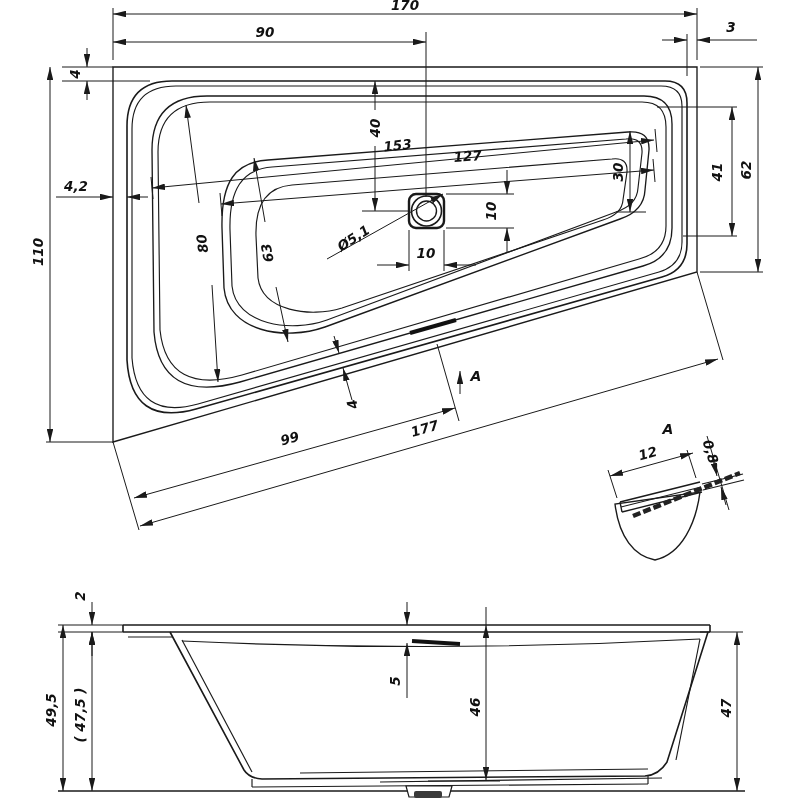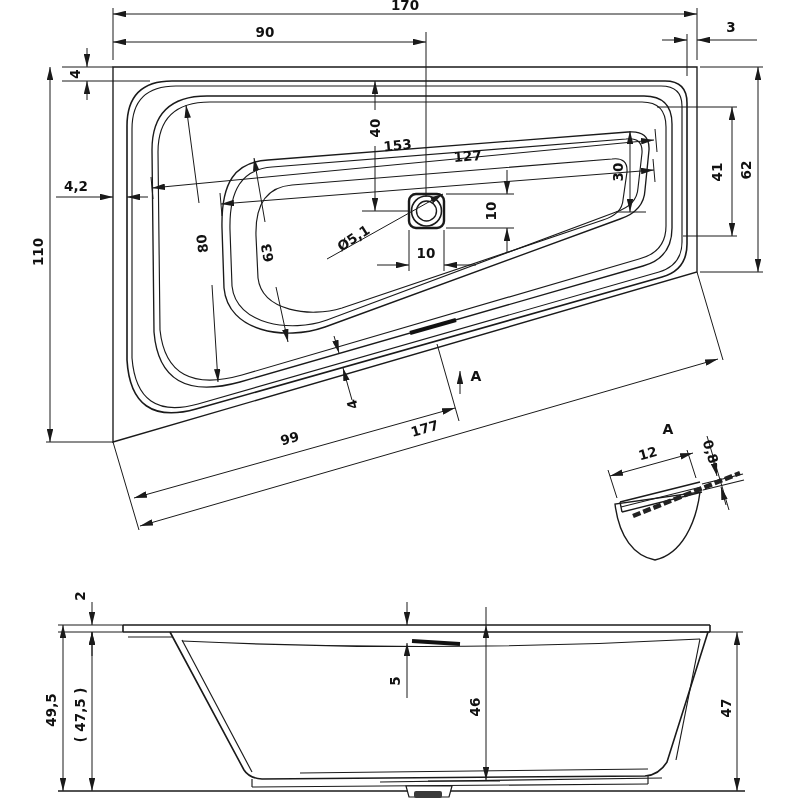--- a/index.html
+++ b/index.html
@@ -1,17 +1,17 @@
 <!DOCTYPE html>
 <html><head>
 <meta charset="utf-8">
 <style>
   html,body{margin:0;padding:0;background:#fff;}
   .page{width:800px;height:800px;background:#fff;position:relative;overflow:hidden;
-        font-family:"DejaVu Sans","Liberation Sans",sans-serif;}
+        font-family:"DejaVu Sans","Liberation Sans",sans-serif;font-style:italic;}
   svg{display:block}
   .ln{stroke:#1a1a1a;stroke-width:1;fill:none;}
   .ln2{stroke:#1a1a1a;stroke-width:1.6;fill:none;}
   .ln15{stroke:#1a1a1a;stroke-width:1.35;fill:none;}
   .ln12{stroke:#1a1a1a;stroke-width:1.15;fill:none;}
   .thick{stroke:#111;stroke-width:4;fill:none;}
   .dim{stroke:#1a1a1a;stroke-width:1;fill:none;}
   .whitefill{fill:#fff;stroke:#1a1a1a;}
   text{fill:#111;font-family:"DejaVu Sans","Liberation Sans",sans-serif;
        font-size:13.5px;font-weight:bold;text-anchor:middle;}

